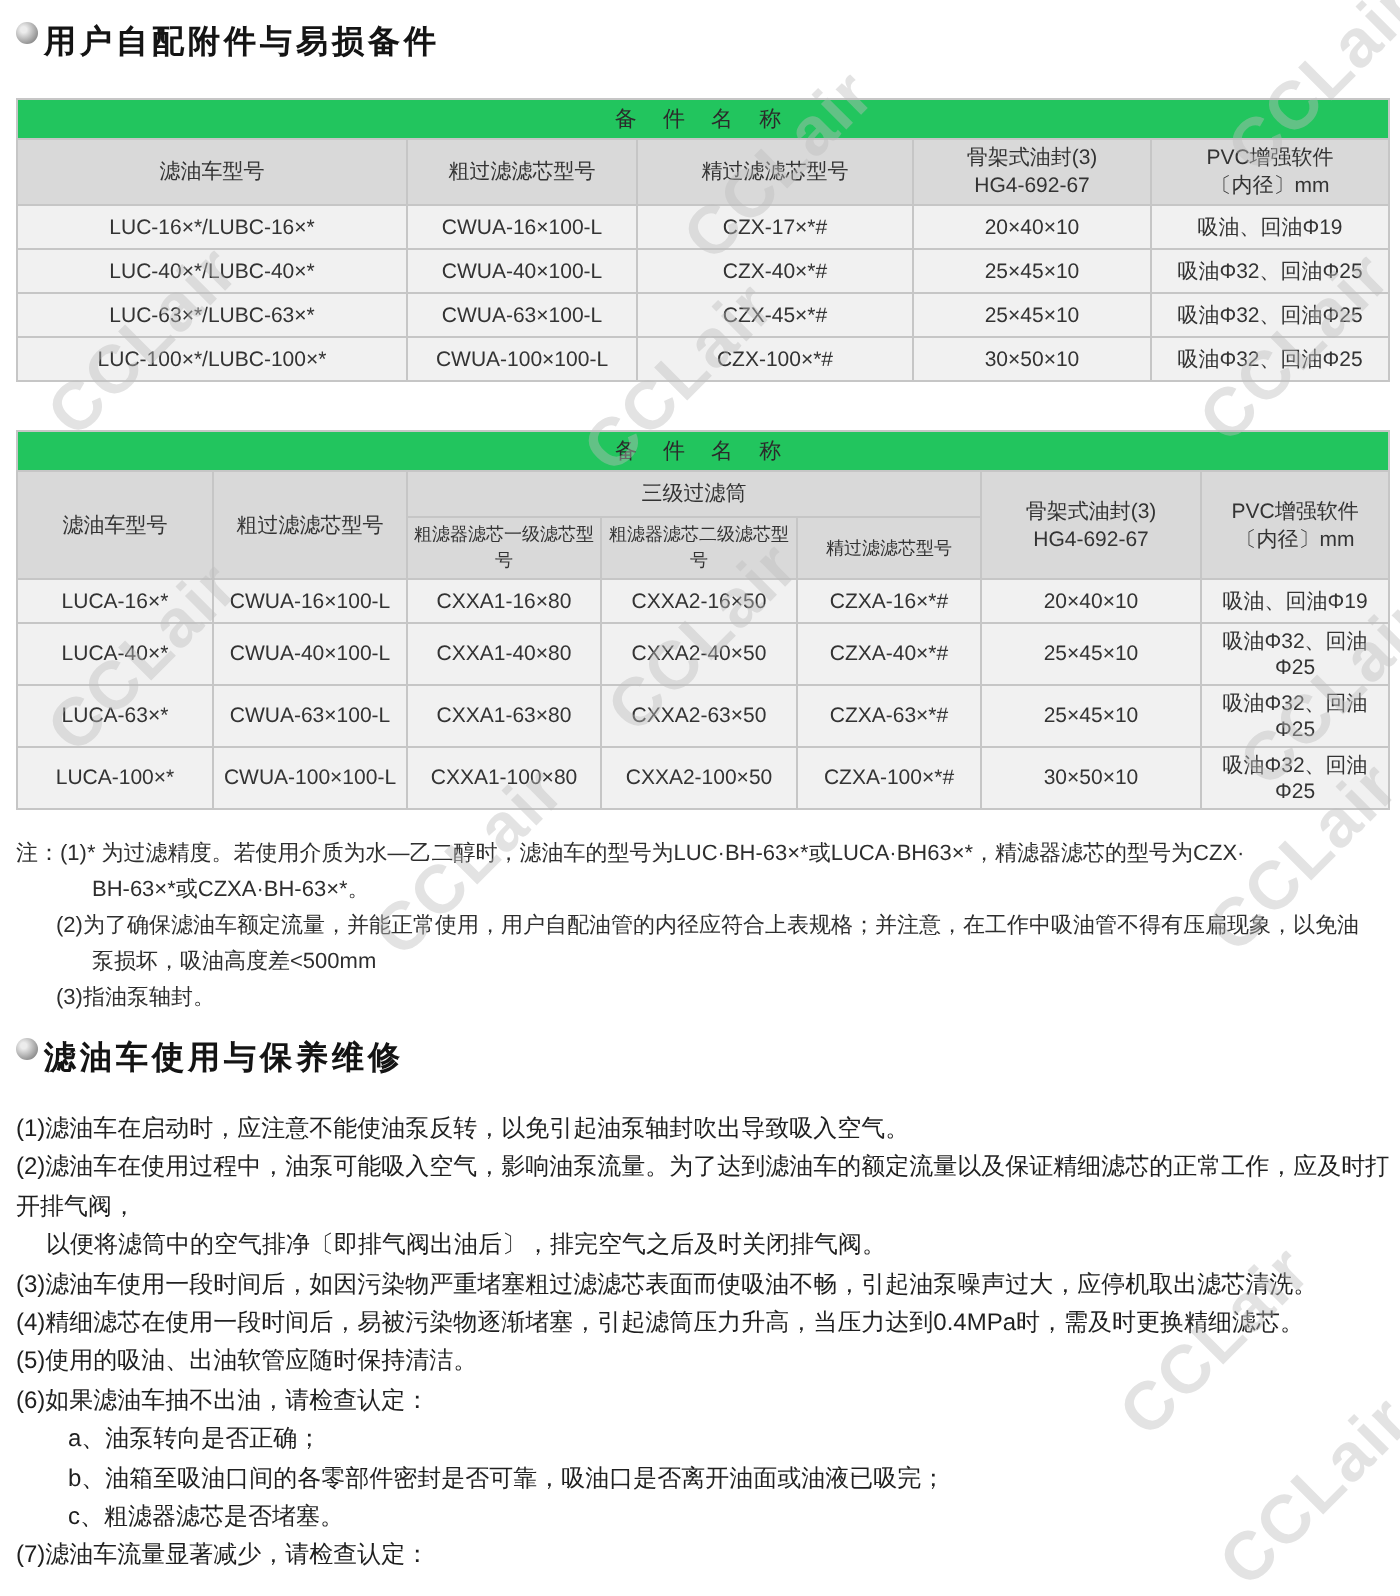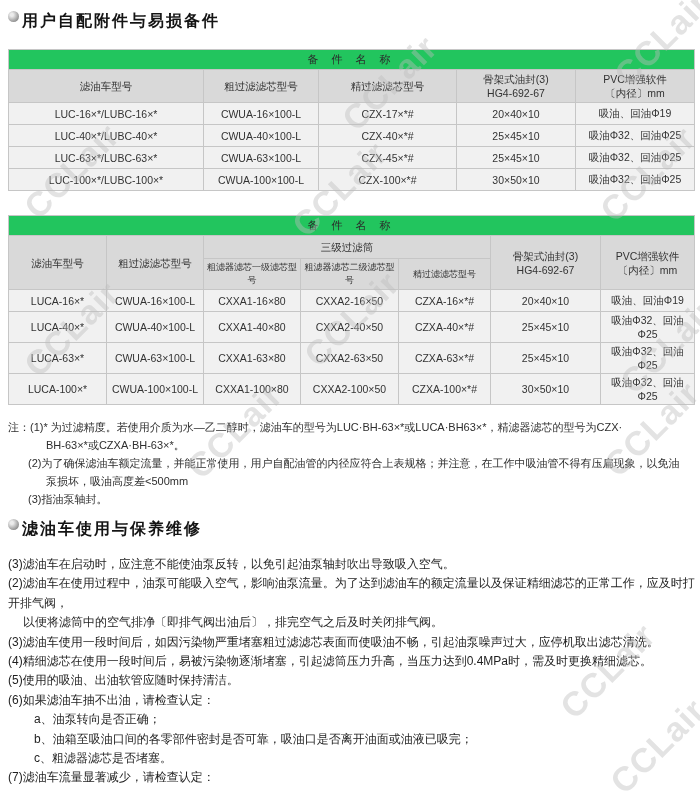--- a/index.html
+++ b/index.html
@@ -214,21 +214,21 @@
     <p class="ind-a">泵损坏，吸油高度差&lt;500mm</p>
     <p class="ind-b">(3)指油泵轴封。</p>
   </div>
 
   <div class="heading sp2">
     <span class="bullet"></span>
     <h1>滤油车使用与保养维修</h1>
   </div>
 
   <div class="maint">
-    <p>(3)滤油车在启动时，应注意不能使油泵反转，以免引起油泵轴封吹出导致吸入空气。</p>
+    <p>(1)滤油车在启动时，应注意不能使油泵反转，以免引起油泵轴封吹出导致吸入空气。</p>
     <p>(2)滤油车在使用过程中，油泵可能吸入空气，影响油泵流量。为了达到滤油车的额定流量以及保证精细滤芯的正常工作，应及时打开排气阀，</p>
     <p class="mi1">以便将滤筒中的空气排净〔即排气阀出油后〕，排完空气之后及时关闭排气阀。</p>
     <p>(3)滤油车使用一段时间后，如因污染物严重堵塞粗过滤滤芯表面而使吸油不畅，引起油泵噪声过大，应停机取出滤芯清洗。</p>
     <p>(4)精细滤芯在使用一段时间后，易被污染物逐渐堵塞，引起滤筒压力升高，当压力达到0.4MPa时，需及时更换精细滤芯。</p>
     <p>(5)使用的吸油、出油软管应随时保持清洁。</p>
     <p>(6)如果滤油车抽不出油，请检查认定：</p>
     <p class="mi2">a、油泵转向是否正确；</p>
     <p class="mi2">b、油箱至吸油口间的各零部件密封是否可靠，吸油口是否离开油面或油液已吸完；</p>
     <p class="mi2">c、粗滤器滤芯是否堵塞。</p>
     <p>(7)滤油车流量显著减少，请检查认定：</p>

